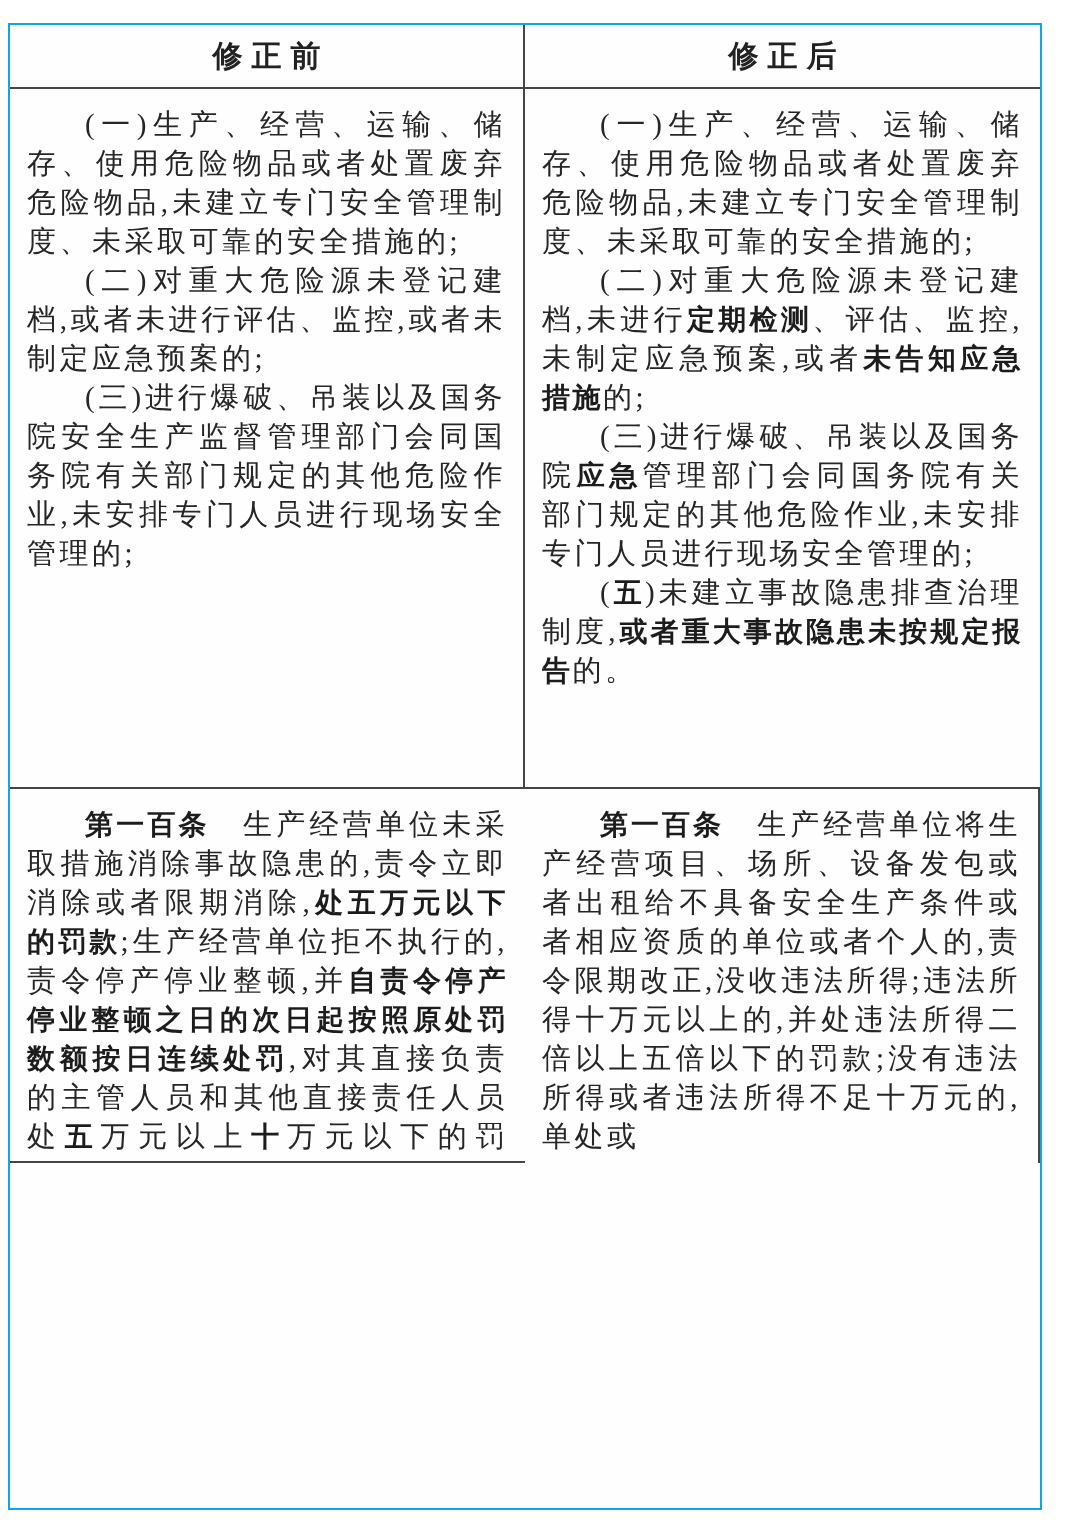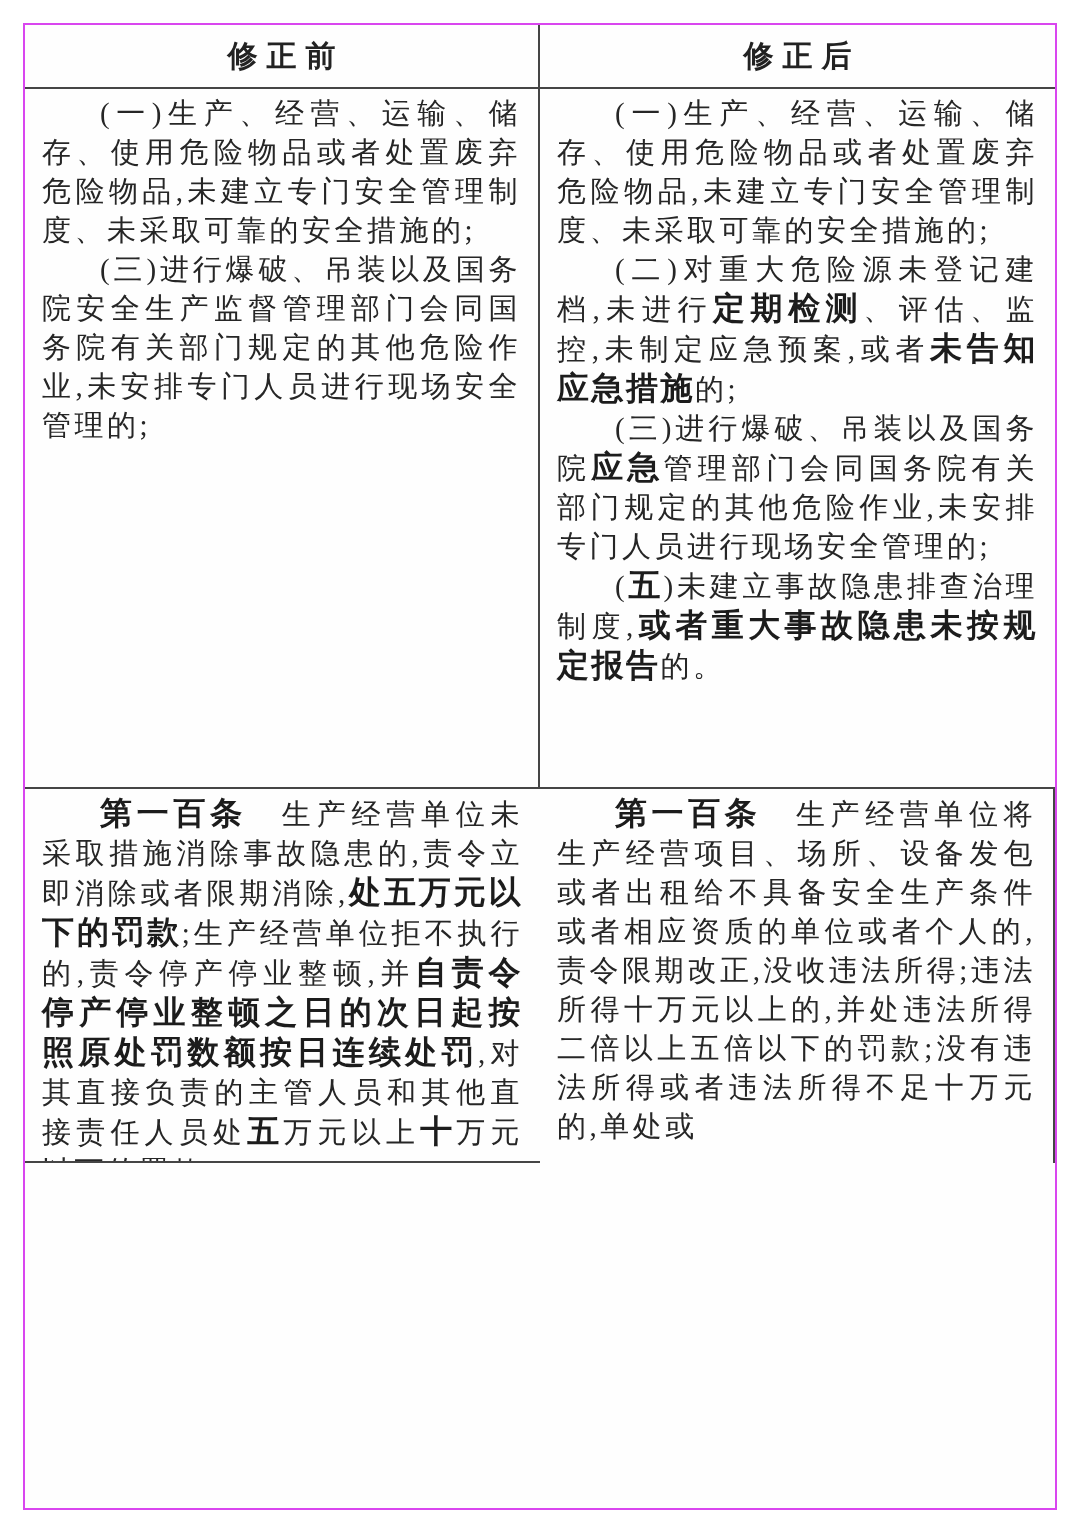--- a/index.html
+++ b/index.html
@@ -9,24 +9,24 @@
   }
   .page {
     position: relative;
     width: 1080px;
     height: 1529px;
     background: #ffffff;
     overflow: hidden;
   }
   .tbl {
     position: absolute;
-    left: 23px;
+    left: 8px;
     top: 23px;
     width: 1030px;
-    border: 2px solid #d946ef;
+    border: 2px solid #0ea5e9;
     background: #fefefe;
     display: grid;
     grid-template-columns: 515px 515px;
     grid-template-rows: 64px 700px 374px 345px;
     box-sizing: content-box;
   }
   .cell {
     box-sizing: border-box;
     overflow: hidden;
     color: #262626;
@@ -38,51 +38,52 @@
     align-items: center;
     justify-content: center;
     font-family: "Liberation Sans", "DejaVu Sans", sans-serif;
     font-weight: 700;
     font-size: 30px;
     letter-spacing: 9px;
     text-indent: 9px;
     color: #222222;
   }
   .body-cell {
-    padding: 5px 17px 0 17px;
+    padding: 16px 17px 0 17px;
     font-family: "Liberation Serif", "DejaVu Serif", serif;
     font-size: 29px;
     line-height: 39px;
     letter-spacing: 3.5px;
   }
   .body-cell p {
     margin: 0;
     text-indent: 2em;
     text-align: justify;
     text-justify: inter-character;
   }
   .b {
     font-family: "Liberation Sans", "DejaVu Sans", sans-serif;
     font-weight: 700;
-    font-size: 32px;
+    font-size: 28px;
     letter-spacing: 2.5px;
     color: #1c1c1c;
   }
 </style>
 </head>
 <body>
 
 <div class="page">
   <div class="tbl">
 
     <div class="cell left hline hcell">修正前</div>
     <div class="cell hline hcell">修正后</div>
 
     <div class="cell left hline body-cell">
         <p><span>(一)生产、经营、运输、储存、使用危险物品或者处置废弃危险物品,未建立专门安全管理制度、未采取可靠的安全措施的;</span></p>
+        <p><span>(二)对重大危险源未登记建档,或者未进行评估、监控,或者未制定应急预案的;</span></p>
         <p><span>(三)进行爆破、吊装以及国务院安全生产监督管理部门会同国务院有关部门规定的其他危险作业,未安排专门人员进行现场安全管理的;</span></p>
       </div>
     <div class="cell hline body-cell">
         <p><span>(一)生产、经营、运输、储存、使用危险物品或者处置废弃危险物品,未建立专门安全管理制度、未采取可靠的安全措施的;</span></p>
         <p><span>(二)对重大危险源未登记建档,未进行</span><span class="b">定期检测</span><span>、评估、监控,未制定应急预案,或者</span><span class="b">未告知应急措施</span><span>的;</span></p>
         <p><span>(三)进行爆破、吊装以及国务院</span><span class="b">应急</span><span>管理部门会同国务院有关部门规定的其他危险作业,未安排专门人员进行现场安全管理的;</span></p>
         <p><span>(</span><span class="b">五</span><span>)未建立事故隐患排查治理制度,</span><span class="b">或者重大事故隐患未按规定报告</span><span>的。</span></p>
       </div>
 
     <div class="cell hline body-cell">

